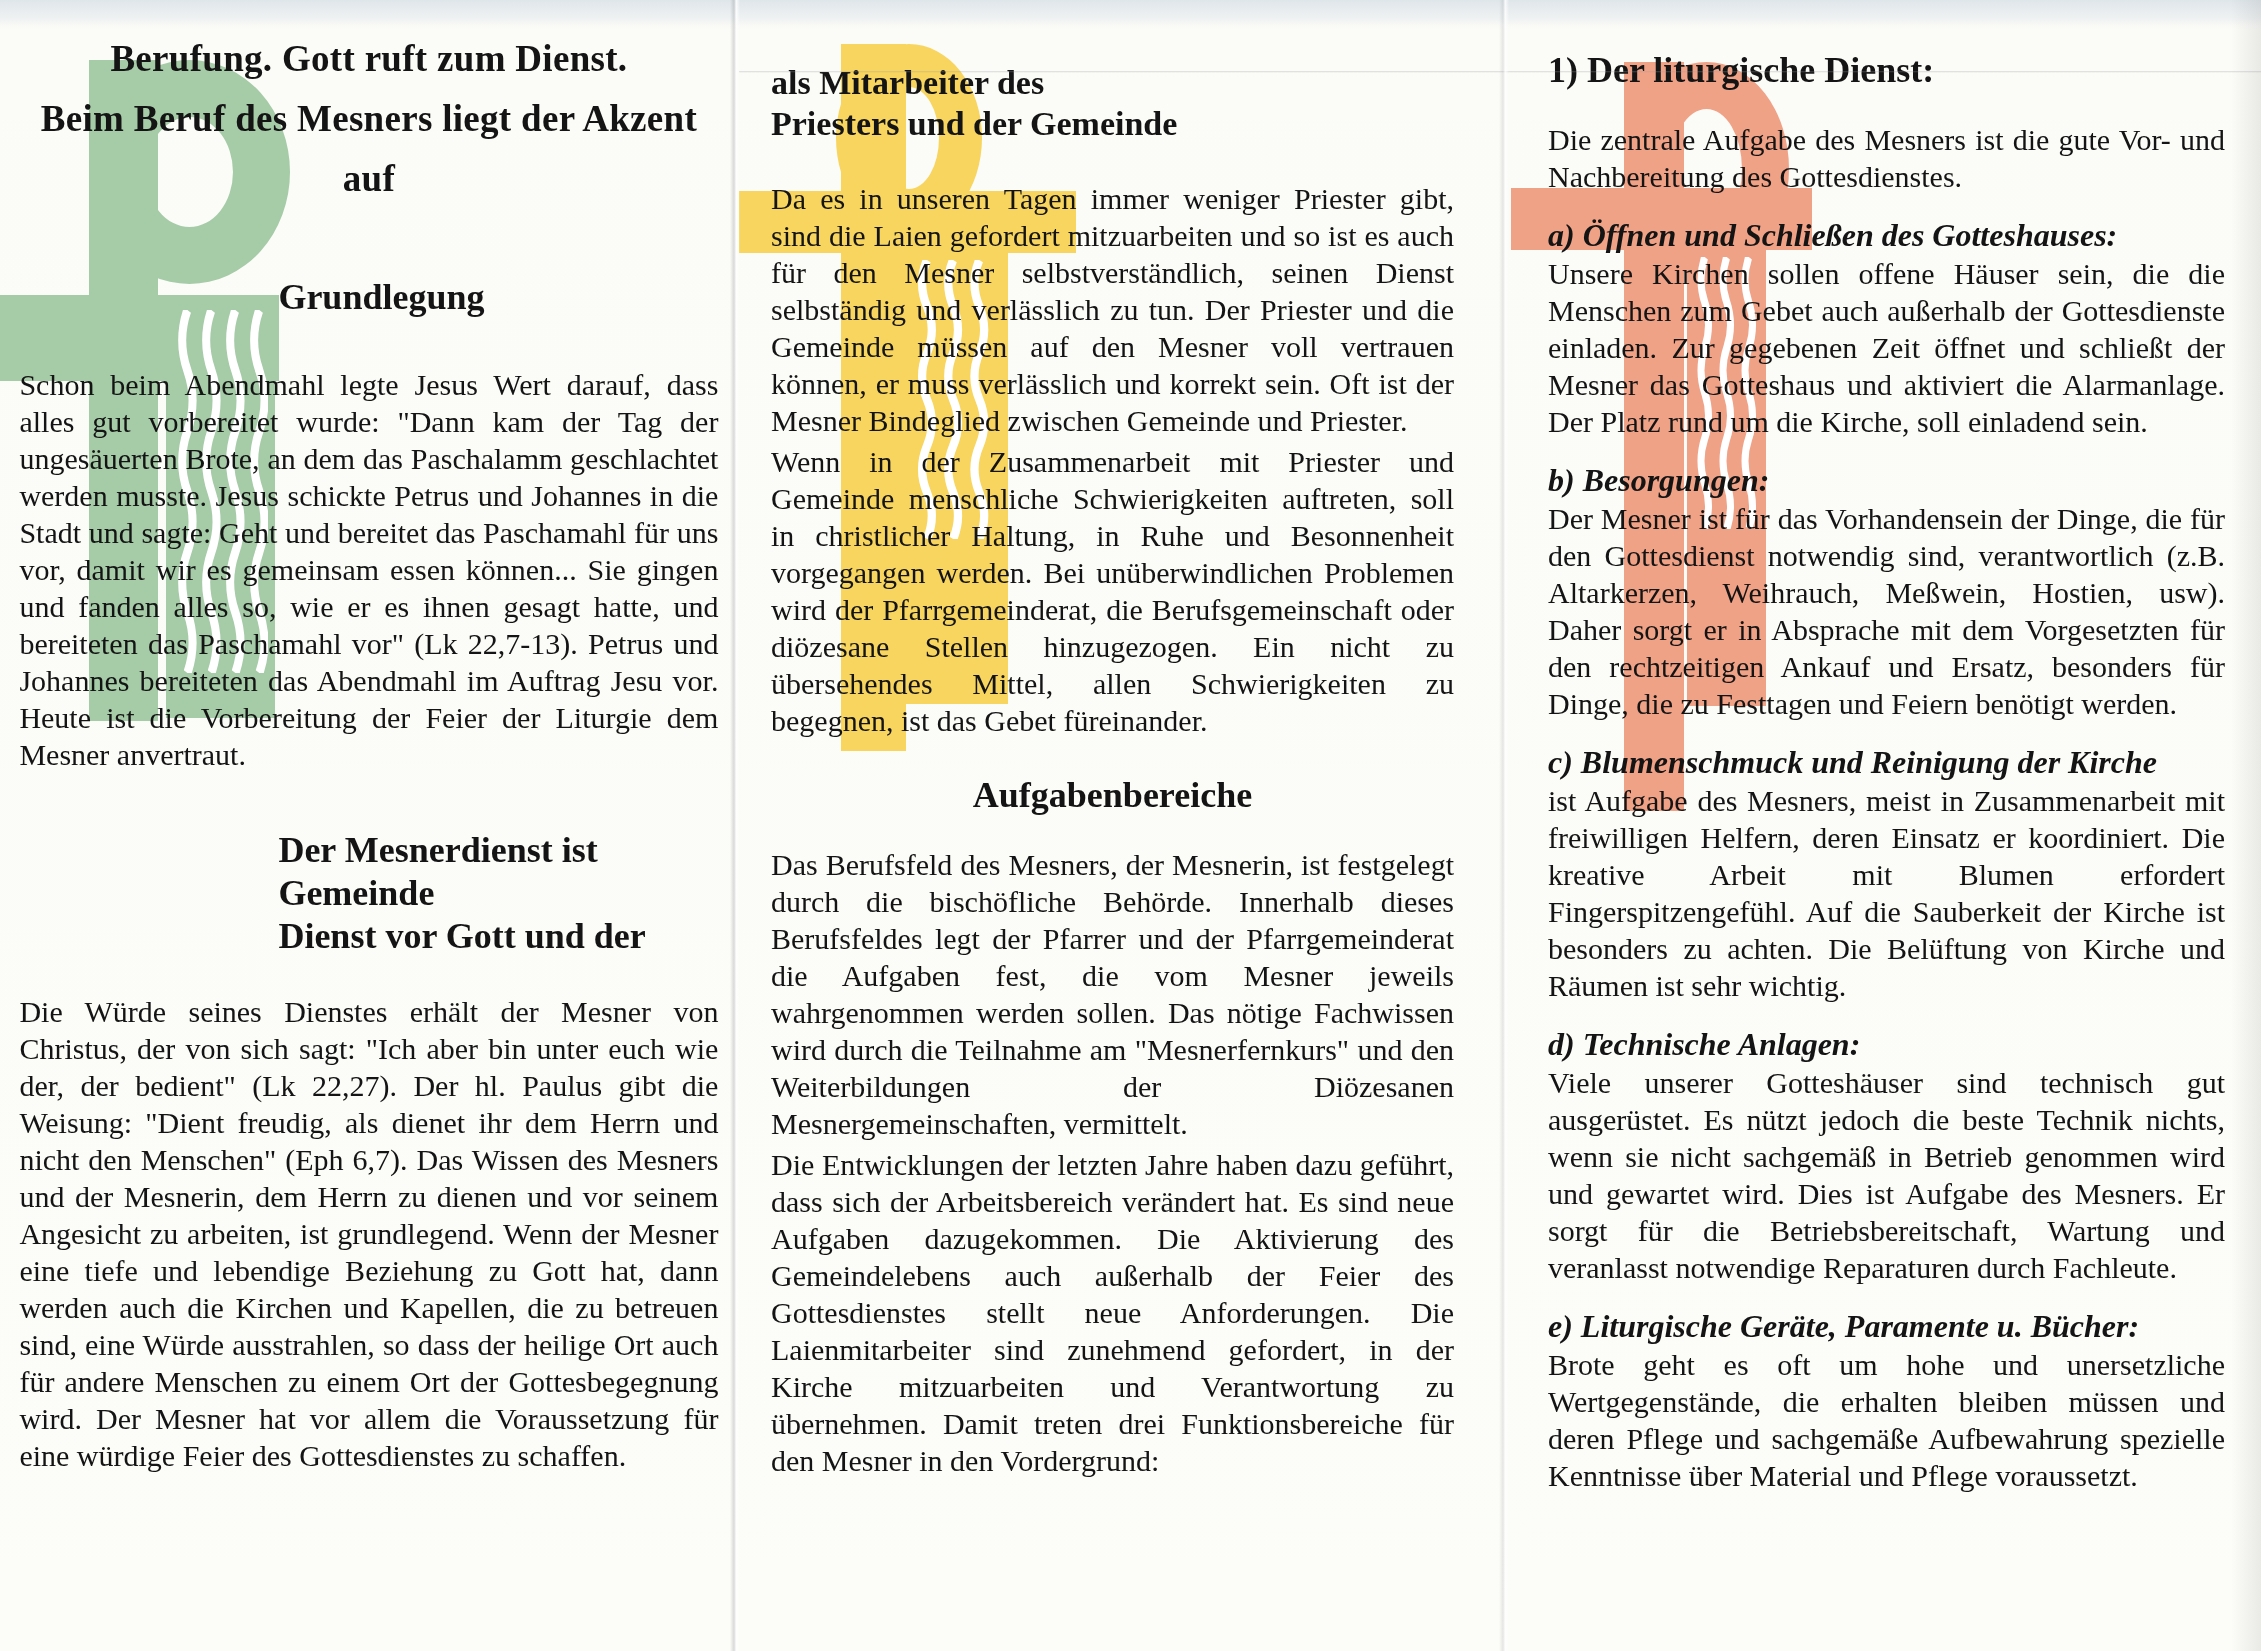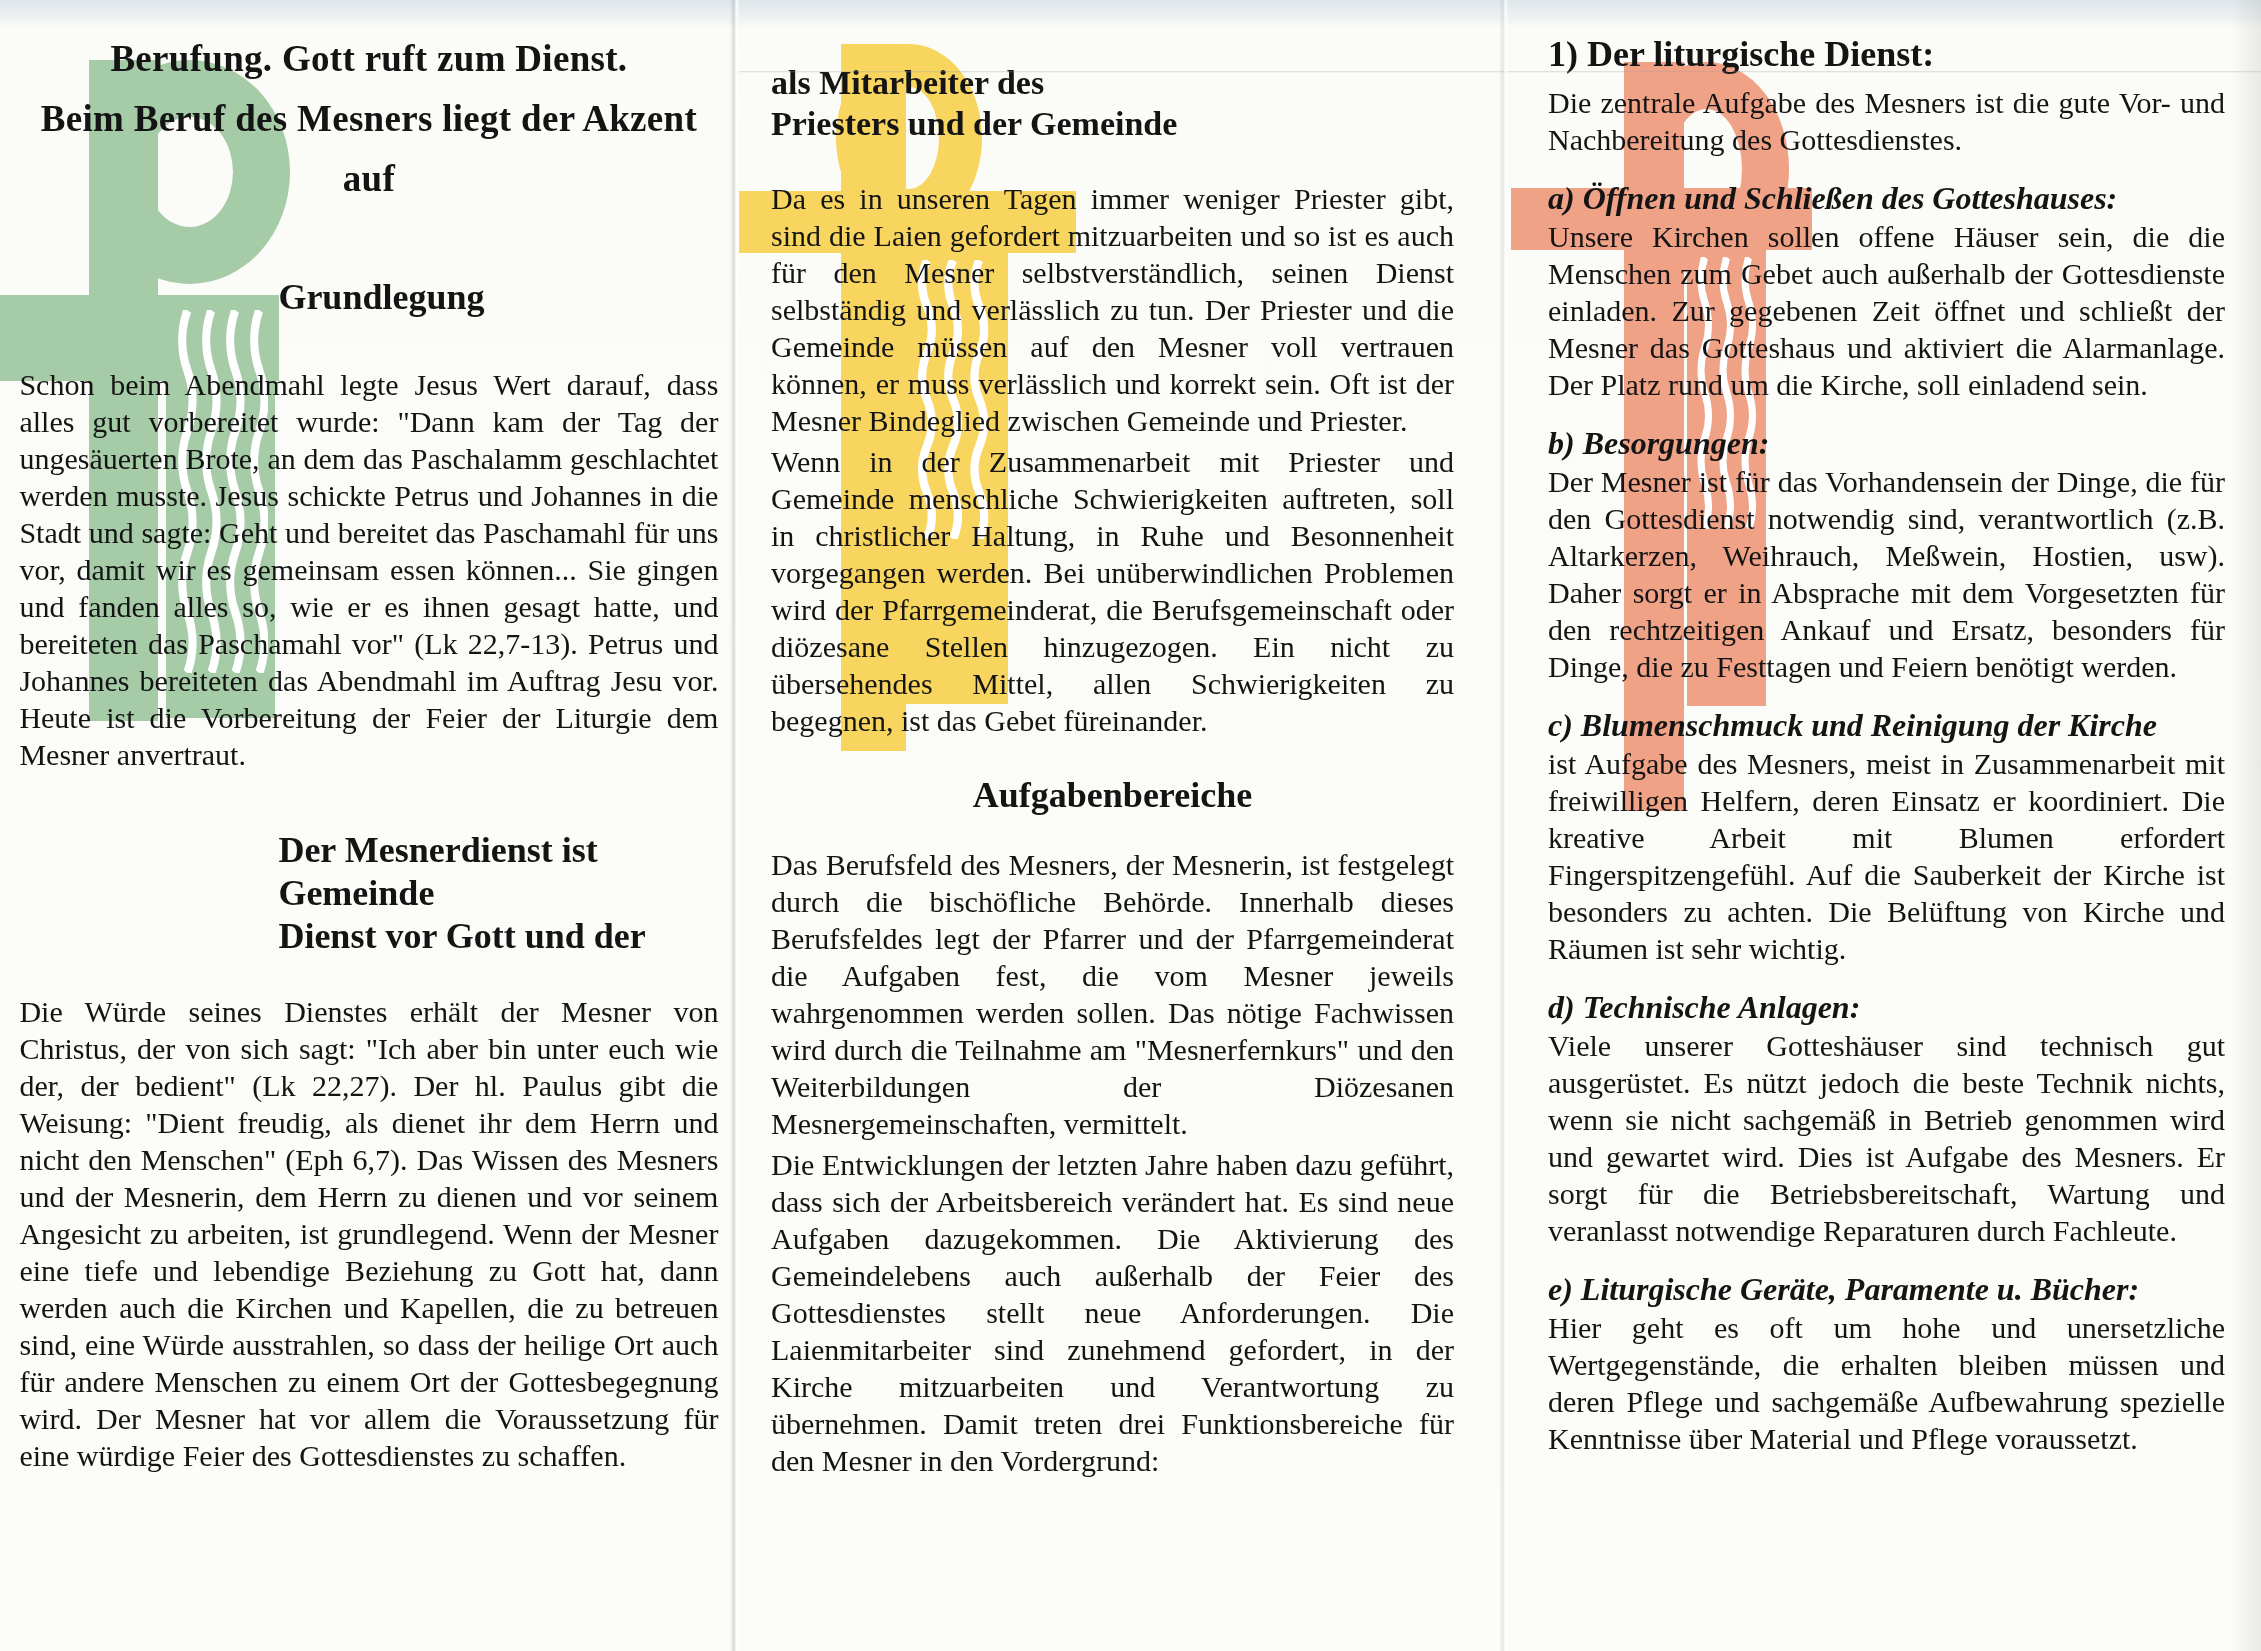--- a/index.html
+++ b/index.html
@@ -34,21 +34,21 @@
 
   .body-p{ font-size:30px; line-height:37px; text-align:justify; }
   .intro-title{ margin-top:28.5px; font-size:37px; line-height:60px; font-weight:bold; text-align:center; letter-spacing:0.3px;}
   .h-indent{ margin:67px 0 47px 259px; font-size:36px; line-height:43px; font-weight:bold; }
   .h-indent.h2b{ margin-top:56px; margin-bottom:35px; }
 
   .col2 .main-h{ padding-top:62px; font-size:34px; line-height:41px; font-weight:bold; margin-bottom:36px;}
   .col2 .body-p{ margin-top:3.9px; }
   .center-h{ font-size:36px; font-weight:bold; text-align:center; margin:35px 0 30px 0; }
 
-  .col3 .num-h{ padding-top:32px; font-size:36px; line-height:44px; font-weight:bold; margin-bottom:8px;}
+  .col3 .num-h{ padding-top:48px; font-size:36px; line-height:44px; font-weight:bold; margin-bottom:29px;}
   .item-label{ font-size:32px; line-height:39px; font-weight:bold; margin-top:21px;font-style:italic; }
 </style>
 </head>
 <body>
 
 <div id="page">
 
   <div class="top-strip"></div>
   <div class="crease-h"></div>
   <div class="fold f1"></div>
@@ -139,18 +139,18 @@
     <div>
       <div class="item-label">c) Blumenschmuck und Reinigung der Kirche</div>
       <p class="body-p">ist Aufgabe des Mesners, meist in Zusammenarbeit mit freiwilligen Helfern, deren Einsatz er koordiniert. Die kreative Arbeit mit Blumen erfordert Fingerspitzengefühl. Auf die Sauberkeit der Kirche ist besonders zu achten. Die Belüftung von Kirche und Räumen ist sehr wichtig.</p>
     </div>
     <div>
       <div class="item-label">d) Technische Anlagen:</div>
       <p class="body-p">Viele unserer Gotteshäuser sind technisch gut ausgerüstet. Es nützt jedoch die beste Technik nichts, wenn sie nicht sachgemäß in Betrieb genommen wird und gewartet wird. Dies ist Aufgabe des Mesners. Er sorgt für die Betriebsbereitschaft, Wartung und veranlasst notwendige Reparaturen durch Fachleute.</p>
     </div>
     <div>
       <div class="item-label">e) Liturgische Geräte, Paramente u. Bücher:</div>
-      <p class="body-p">Hier geht es oft um hohe und unersetzliche Wertgegenstände, die erhalten bleiben müssen und deren Pflege und sachgemäße Aufbewahrung spezielle Kenntnisse über Material und Pflege voraussetzt.</p>
+      <p class="body-p">Brote geht es oft um hohe und unersetzliche Wertgegenstände, die erhalten bleiben müssen und deren Pflege und sachgemäße Aufbewahrung spezielle Kenntnisse über Material und Pflege voraussetzt.</p>
     </div>
   </div>
 
 </div>
 
 
 </body></html>

